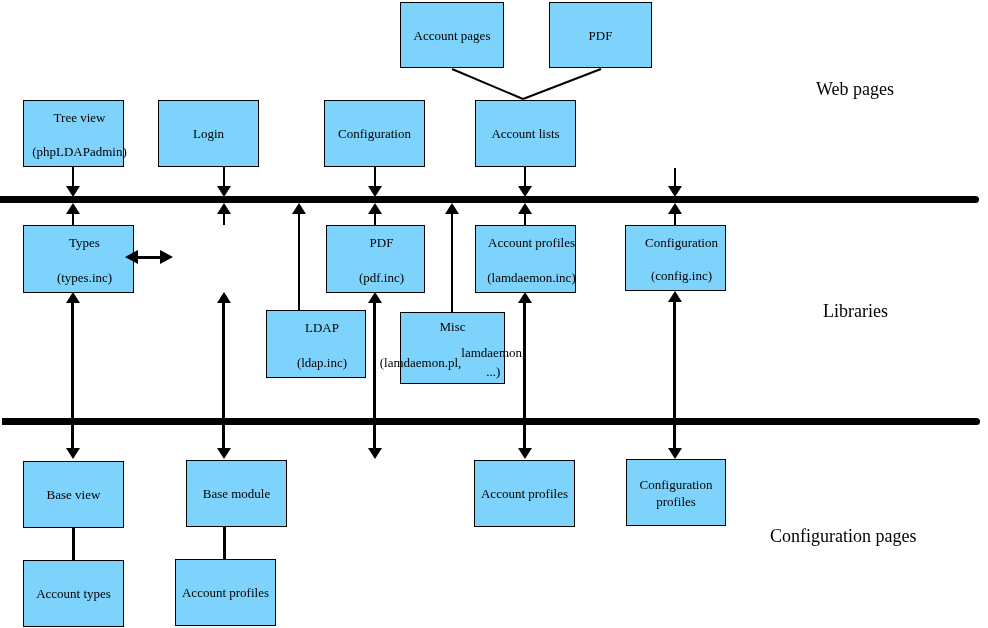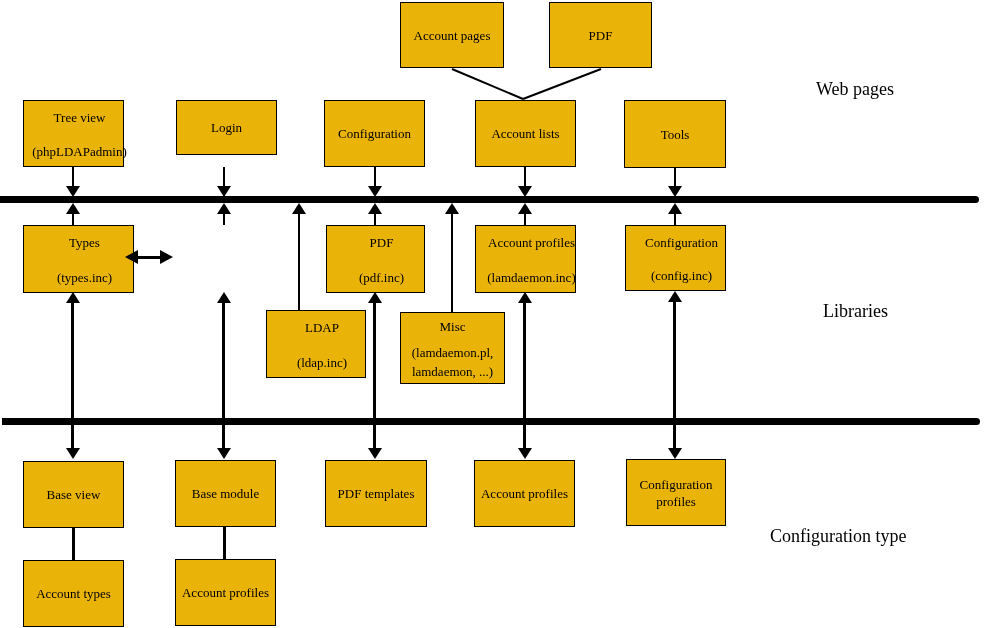--- a/index.html
+++ b/index.html
@@ -1,24 +1,24 @@
 <!DOCTYPE html>
 <html><head>
 <meta charset="utf-8">
 <style>
   html,body{margin:0;padding:0;background:#fff;}
   #canvas{position:relative;width:988px;height:628px;background:#fff;overflow:hidden;
           font-family:"Liberation Serif","DejaVu Serif",serif;color:#000;}
-  .box{position:absolute;border:1px solid #000;background:#eab308;box-sizing:border-box;
+  .box{position:absolute;border:1px solid #000;background:#7dd3fc;box-sizing:border-box;
        display:flex;flex-direction:column;align-items:center;justify-content:center;
        text-align:center;font-size:13px;line-height:15px;}
   .box.two{justify-content:space-between;padding:9px 0 7px 12px;}
   .box.tight{justify-content:center;line-height:17px;}
   .box.misc{justify-content:space-between;padding:4px 0 2px 0;line-height:19px;}
-  .misc-sub{display:flex;flex-direction:column;align-items:center;}
+  .misc-sub{display:flex;align-items:center;}
   .bus{position:absolute;height:7px;background:#000;border-radius:0 4px 4px 0;}
   .vline{position:absolute;width:2px;background:#000;}
   .vline.thick{width:3px;}
   .hline{position:absolute;height:3px;background:#000;}
   .tri{position:absolute;width:0;height:0;}
   .tri.up{border-left:7px solid transparent;border-right:7px solid transparent;border-bottom:11px solid #000;}
   .tri.down{border-left:7px solid transparent;border-right:7px solid transparent;border-top:11px solid #000;}
   .tri.left{border-top:7px solid transparent;border-bottom:7px solid transparent;border-right:13px solid #000;}
   .tri.right{border-top:7px solid transparent;border-bottom:7px solid transparent;border-left:13px solid #000;}
   .section-label{position:absolute;font-size:18px;white-space:nowrap;}
@@ -38,31 +38,28 @@
 
   <svg class="overlay" width="988" height="628">
     <line x1="452" y1="69" x2="523" y2="99" stroke="#000" stroke-width="2"></line>
     <line x1="601" y1="69" x2="523" y2="99" stroke="#000" stroke-width="2"></line>
   </svg>
 
   <div class="box two" style="left:23px;top:100px;width:101px;height:67px">
     <span>Tree view</span>
     <span>(phpLDAPadmin)</span>
   </div>
-  <div class="box" style="left:176px;top:100px;width:101px;height:55px">
+  <div class="box" style="left:158px;top:100px;width:101px;height:67px">
     <span>Login</span>
   </div>
   <div class="box" style="left:324px;top:100px;width:101px;height:67px">
     <span>Configuration</span>
   </div>
   <div class="box" style="left:475px;top:100px;width:101px;height:67px">
     <span>Account lists</span>
-  </div>
-  <div class="box" style="left:624px;top:100px;width:102px;height:68px">
-    <span>Tools</span>
   </div>
 
   <div class="section-label" style="left:816px;top:79px">Web pages</div>
 
   <div class="bus" style="left:0;top:196px;width:979px"></div>
 
   <div class="vline" style="left:72px;top:167px;height:20px"></div>
   <div class="tri down" style="left:66px;top:186px"></div>
   <div class="tri up" style="left:66px;top:203px"></div>
   <div class="vline" style="left:72px;top:213px;height:12px"></div>
@@ -145,35 +142,32 @@
 
   <div class="tri up" style="left:668px;top:291px"></div>
   <div class="vline thick" style="left:673px;top:300px;height:150px"></div>
   <div class="tri down" style="left:668px;top:448px"></div>
 
   <div class="bus" style="left:2px;top:418px;width:978px"></div>
 
   <div class="box" style="left:23px;top:461px;width:101px;height:67px">
     <span>Base view</span>
   </div>
-  <div class="box" style="left:175px;top:460px;width:101px;height:67px">
+  <div class="box" style="left:186px;top:460px;width:101px;height:67px">
     <span>Base module</span>
-  </div>
-  <div class="box" style="left:325px;top:460px;width:102px;height:67px">
-    <span>PDF templates</span>
   </div>
   <div class="box" style="left:474px;top:460px;width:101px;height:67px">
     <span>Account profiles</span>
   </div>
   <div class="box tight" style="left:626px;top:459px;width:100px;height:67px">
     <span>Configuration</span>
     <span>profiles</span>
   </div>
 
-  <div class="section-label" style="left:770px;top:526px">Configuration type</div>
+  <div class="section-label" style="left:770px;top:526px">Configuration pages</div>
 
   <div class="vline thick" style="left:72px;top:528px;height:32px"></div>
   <div class="vline thick" style="left:223px;top:527px;height:32px"></div>
 
   <div class="box" style="left:23px;top:560px;width:101px;height:67px">
     <span>Account types</span>
   </div>
   <div class="box" style="left:175px;top:559px;width:101px;height:67px">
     <span>Account profiles</span>
   </div>

